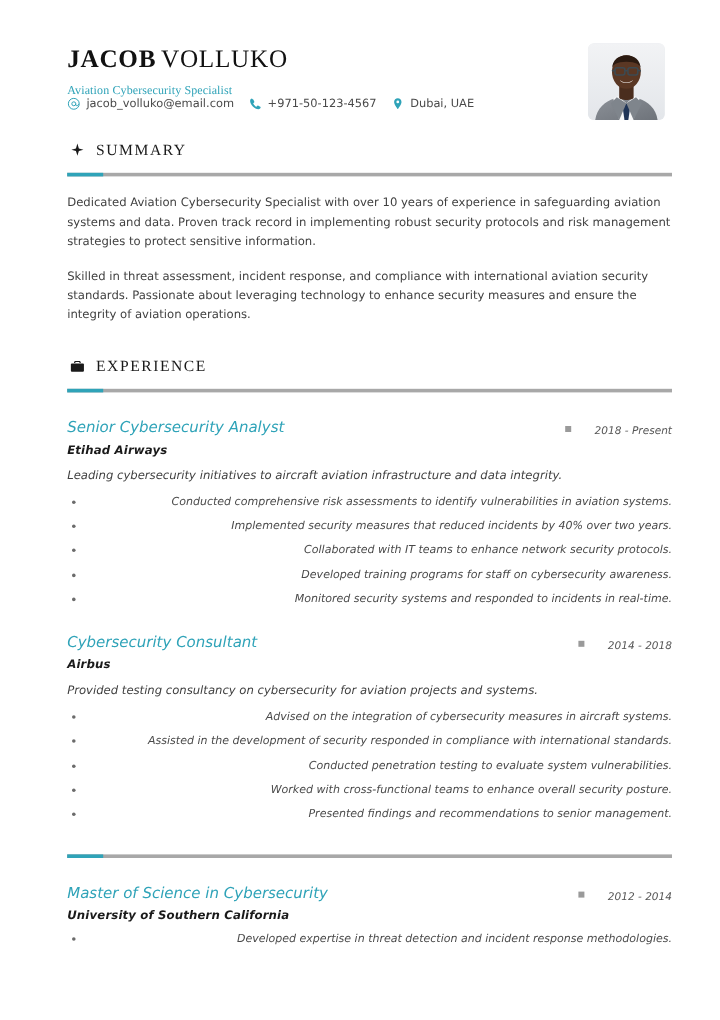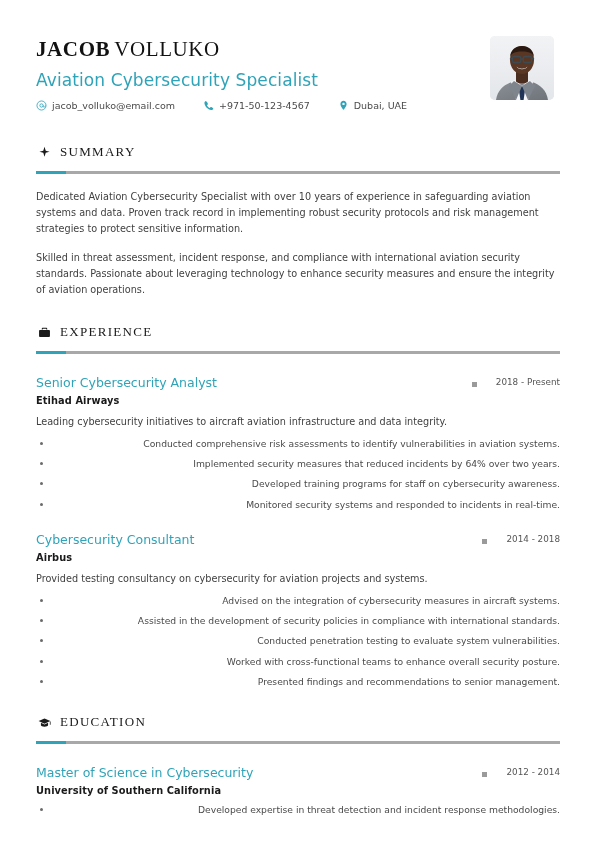--- a/index.html
+++ b/index.html
@@ -13,21 +13,21 @@
   body {
     font-family: "DejaVu Sans", sans-serif;
     color: #3b3b3b;
     position: relative;
     overflow: hidden;
   }
 
   .page {
     width: 600px;
     height: 850px;
-    padding: 30px 40px 0 36px;
+    padding: 30px 40px 0 56px;
     position: relative;
   }
 
   
   .header {
     display: flex;
     justify-content: space-between;
     align-items: flex-start;
     padding-top: 4px;
   }
@@ -40,30 +40,30 @@
     letter-spacing: 0.6px;
     color: #111111;
     line-height: 1.1;
     white-space: nowrap;
   }
   .name .first { font-weight: 700; }
   .name .last  { font-weight: 400; margin-left: 4px; }
 
   .job-title {
     color: #2fa3b8;
-    font-size: 17px;
+    font-size: 10px;
     margin-top: 9px;
     letter-spacing: 0.1px;
+    font-family: Liberation Serif, serif;
   }
 
   .contact-row {
     display: flex;
     align-items: center;
-    margin-top: 10px;
-    gap: 28px;
+    gap: 12px;
     font-size: 9.5px;
     color: #4a4a4a;
     white-space: nowrap;
   }
   .contact-item {
     display: flex;
     align-items: center;
     gap: 5px;
   }
   .c-icon {
@@ -86,21 +86,21 @@
     flex: 0 0 64px;
     margin-top: 2px;
     margin-right: 6px;
     background: #e9ecef;
     position: relative;
   }
   .photo svg { display: block; width: 100%; height: 100%; }
 
   
   .section { margin-top: 26px; }
-  #section-summary { margin-top: 33px; }
+  #section-summary { margin-top: 17px; }
 
   .section-head {
     display: flex;
     align-items: center;
     gap: 9px;
     padding-left: 2px;
   }
   .sec-icon {
     width: 13px;
     height: 13px;
@@ -138,34 +138,34 @@
   
   .summary-body { margin-top: 15px; }
   .summary-body p {
     font-size: 9.7px;
     line-height: 1.65;
     color: #3f3f3f;
   }
   .summary-body p + p { margin-top: 13px; }
 
   
-  .entry { margin-top: 21px; }
+  .entry { margin-top: 21px; font-style: italic; }
   .entry-top {
     display: flex;
     justify-content: space-between;
     align-items: baseline;
   }
   .entry-role {
     color: #2fa3b8;
     font-size: 12.5px;
     line-height: 1.2;
   }
   .entry-date {
     display: flex;
-    align-items: flex-end;
+    align-items: flex-start;
     gap: 19px;
     font-size: 8.8px;
     color: #555555;
     white-space: nowrap;
     padding-top: 1px;
   }
   .date-sq {
     width: 5px;
     height: 5px;
     background: #9a9a9a;
@@ -329,57 +329,48 @@
         <div class="entry-role">Senior Cybersecurity Analyst</div>
         <div class="entry-date">
           <span class="date-sq"></span>
           <span>2018 - Present</span>
         </div>
       </div>
       <div class="entry-org">Etihad Airways</div>
       <div class="entry-desc">Leading cybersecurity initiatives to aircraft aviation infrastructure and data integrity.</div>
       <ul class="bullets">
         <li>Conducted comprehensive risk assessments to identify vulnerabilities in aviation systems.</li>
-        <li>Implemented security measures that reduced incidents by 64% over two years.</li>
+        <li>Implemented security measures that reduced incidents by 40% over two years.</li>
+        <li>Collaborated with IT teams to enhance network security protocols.</li>
         <li>Developed training programs for staff on cybersecurity awareness.</li>
         <li>Monitored security systems and responded to incidents in real-time.</li>
       </ul>
     </div>
 
     <div class="entry">
       <div class="entry-top">
         <div class="entry-role">Cybersecurity Consultant</div>
         <div class="entry-date">
           <span class="date-sq"></span>
           <span>2014 - 2018</span>
         </div>
       </div>
       <div class="entry-org">Airbus</div>
       <div class="entry-desc">Provided testing consultancy on cybersecurity for aviation projects and systems.</div>
       <ul class="bullets">
         <li>Advised on the integration of cybersecurity measures in aircraft systems.</li>
-        <li>Assisted in the development of security policies in compliance with international standards.</li>
+        <li>Assisted in the development of security responded in compliance with international standards.</li>
         <li>Conducted penetration testing to evaluate system vulnerabilities.</li>
         <li>Worked with cross-functional teams to enhance overall security posture.</li>
         <li>Presented findings and recommendations to senior management.</li>
       </ul>
     </div>
   </div>
 
   <div class="section">
-    <div class="section-head">
-      <span class="sec-icon">
-        <svg viewBox="0 0 16 16" width="13" height="13" fill="currentColor">
-          <path d="M8 3L0.8 6.3 8 9.6l7.2-3.3z"></path>
-          <path d="M3.6 8.3v3c0 1 2 1.8 4.4 1.8s4.4-.8 4.4-1.8v-3L8 10.5z"></path>
-          <path d="M14.6 6.8v4h0.9v-4z"></path>
-        </svg>
-      </span>
-      <span class="section-title">EDUCATION</span>
-    </div>
     <div class="rule"></div>
 
     <div class="entry">
       <div class="entry-top">
         <div class="entry-role">Master of Science in Cybersecurity</div>
         <div class="entry-date">
           <span class="date-sq"></span>
           <span>2012 - 2014</span>
         </div>
       </div>

